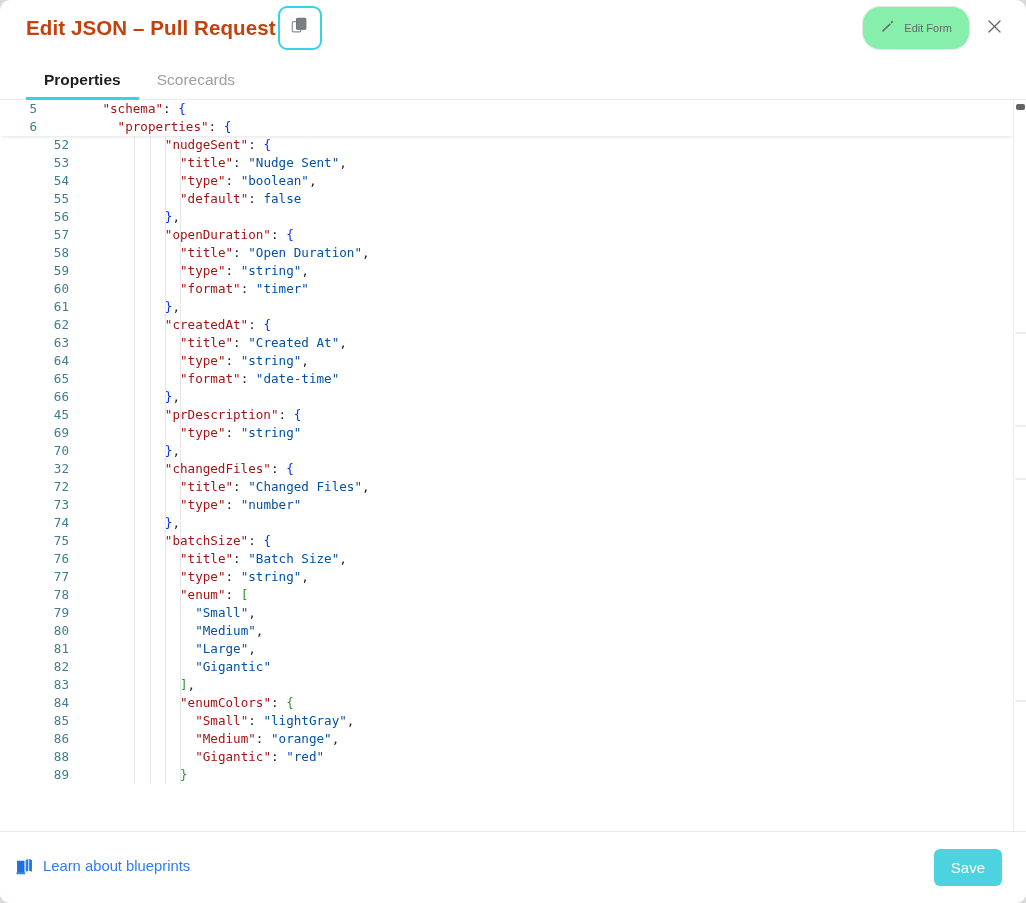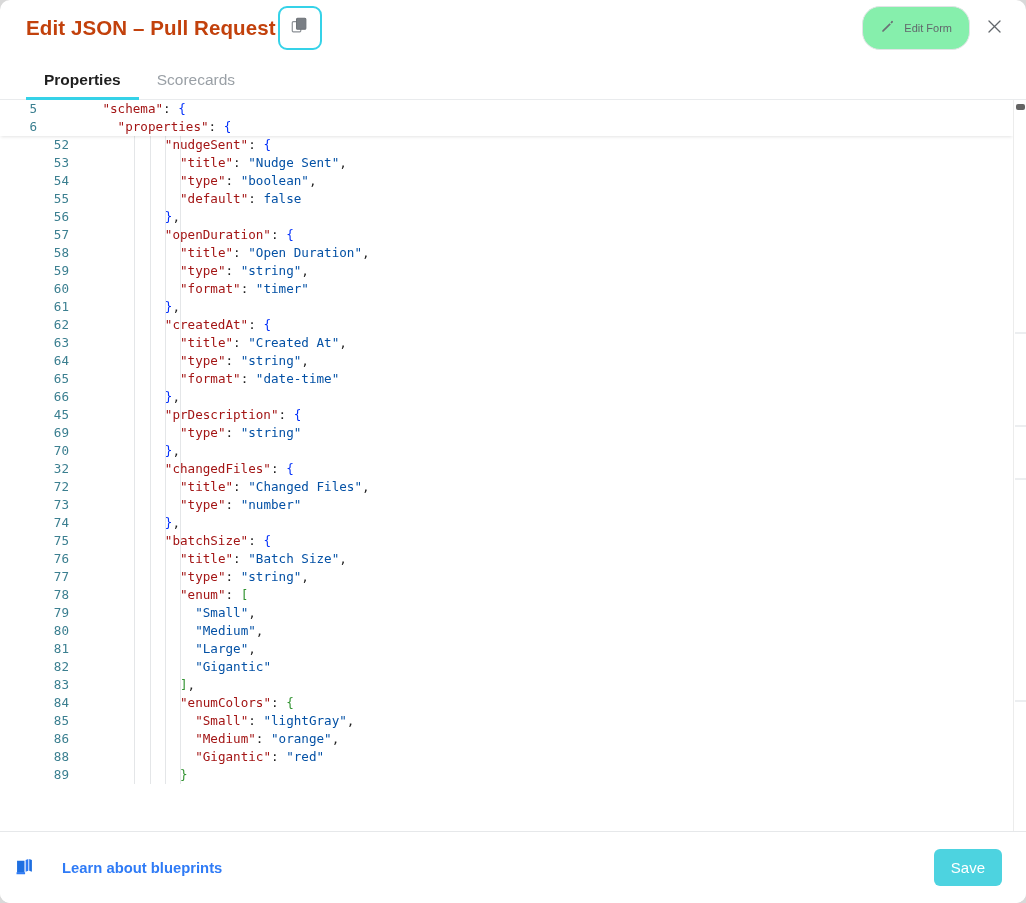--- a/index.html
+++ b/index.html
@@ -200,27 +200,26 @@
   .footer {
     flex: 0 0 auto;
     height: 71px;
     display: flex;
     align-items: center;
     padding: 0 24px 0 16px;
     background: #fff;
   }
   .learn-link {
     display: flex;
-    align-items: center;
-    gap: 26px;
+    align-items: flex-start;
+    gap: 7px;
     color: #2f7bf6;
     font-size: 14.8px;
     text-decoration: none;
     cursor: pointer;
-    font-weight: bold;
   }
   .save-btn {
     margin-left: auto;
     min-width: 62px;
     height: 37px;
     padding: 0 17px;
     border: none;
     border-radius: 6px;
     background: #4dd3e0;
     color: #fff;

